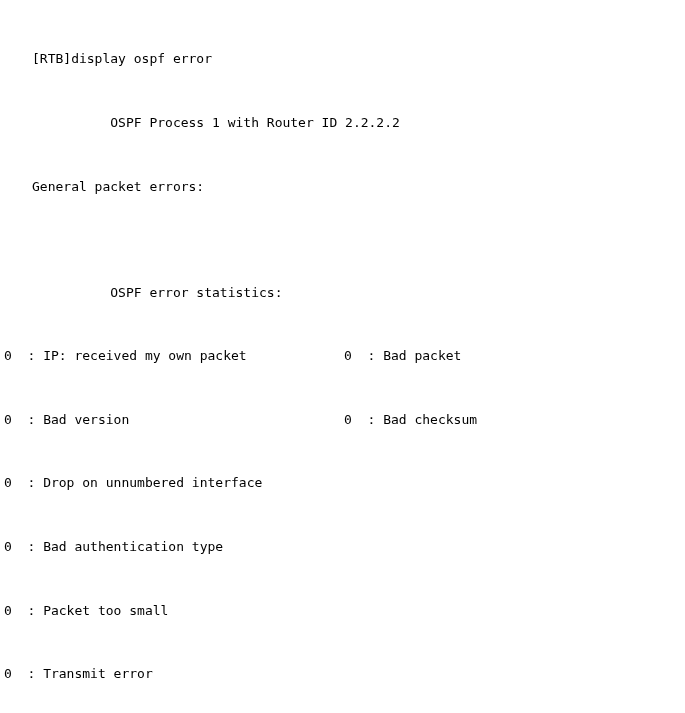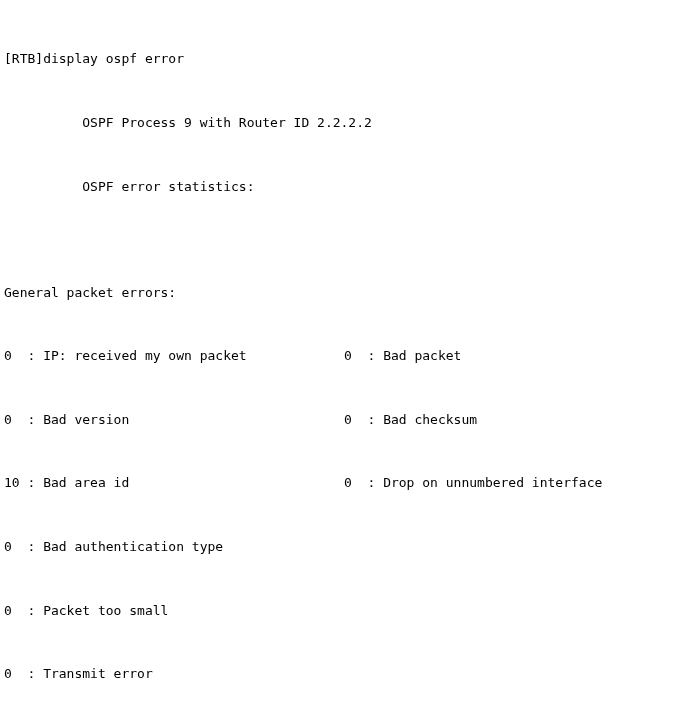--- a/index.html
+++ b/index.html
@@ -16,20 +16,21 @@
   #terminal {
     padding: 6px 4px 0 4px;
     font-size: 13px;
     line-height: 21.2px;
     color: #000000;
     white-space: pre;
   }
   .line {
     white-space: pre;
     height: 21.2px;
+    margin-left: 28px;
   }
   .row {
     display: flex;
     height: 21.2px;
     white-space: pre;
   }
   .col-left {
     width: 340px;
     flex: 0 0 340px;
     white-space: pre;
@@ -38,35 +39,34 @@
   .col-right {
     white-space: pre;
     overflow: hidden;
   }
 </style>
 </head>
 <body>
 
 <div id="terminal">
   <div class="line">[RTB]display ospf error</div>
-  <div class="line">          OSPF Process 9 with Router ID 2.2.2.2</div>
-  <div class="line">          OSPF error statistics:</div>
+  <div class="line">          OSPF Process 1 with Router ID 2.2.2.2</div>
+  <div class="line">General packet errors:</div>
 
   
-  <div class="line">General packet errors:</div>
+  <div class="line">          OSPF error statistics:</div>
   <div class="row">
     <span class="col-left">0  : IP: received my own packet</span>
     <span class="col-right">0  : Bad packet</span>
   </div>
   <div class="row">
     <span class="col-left">0  : Bad version</span>
     <span class="col-right">0  : Bad checksum</span>
   </div>
   <div class="row">
-    <span class="col-left">10 : Bad area id</span>
     <span class="col-right">0  : Drop on unnumbered interface</span>
   </div>
   <div class="row">
     <span class="col-right">0  : Bad authentication type</span>
   </div>
   <div class="row">
     <span class="col-right">0  : Packet too small</span>
   </div>
   <div class="row">
     <span class="col-right">0  : Transmit error</span>

